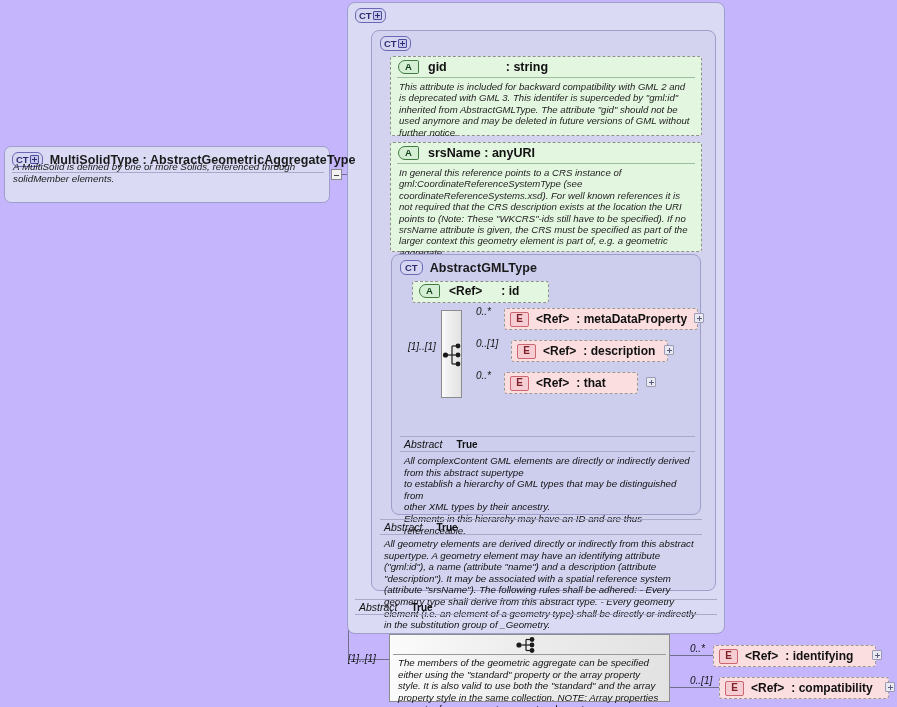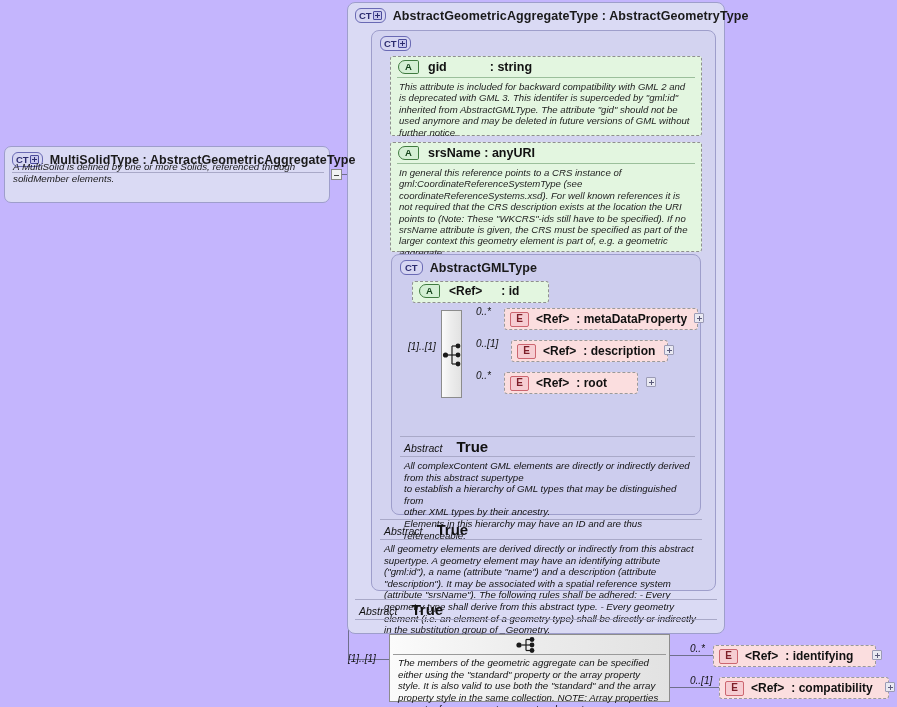--- a/index.html
+++ b/index.html
@@ -167,21 +167,21 @@
     white-space:nowrap;
   }
 
   
   .abs-panel { position:absolute; }
   .abs-row {
     display:flex; align-items:baseline; gap:14px;
     padding: 1px 4px 1px 4px;
   }
   .abs-label { font-size:10.5px; font-style:italic; color:#111; }
-  .abs-val { font-size:15px; font-weight:bold; color:#111; }
+  .abs-val { font-size:10px; font-weight:bold; color:#111; }
   .abs-sep { height:1px; background:#a9a9c8; }
   .abs-doc {
     font-size: 9.7px; font-style: italic; color:#111;
     line-height: 11.6px; padding: 3px 4px 0 4px;
   }
 
   
   .compositor {
     position:absolute;
     border: 1px solid #8c8c8c;
@@ -240,36 +240,35 @@
 
   <div class="ln lnh" style="left:670px; top:655px; width:44px;"></div>
   <div class="ln lnh" style="left:670px; top:687px; width:49px;"></div>
 
   <div class="rbox ct-container" style="left:347px; top:2px; width:378px; height:632px;">
     <div class="title-row" style="position:absolute; left:7px; top:5px;">
       <span class="ct-icon">
         <span class="ct-t">CT</span>
         <span class="plusbox"></span>
       </span>
-      <span class="ttl">AbstractGeometricAggregateType : AbstractGeometryType</span>
     </div>
 
     <div class="rbox ct-container l2" style="left:23px; top:27px; width:345px; height:561px;">
       <div class="title-row" style="position:absolute; left:8px; top:5px;">
         <span class="ct-icon">
           <span class="ct-t">CT</span>
           <span class="plusbox"></span>
         </span>
       </div>
 
       <div class="attr-box" style="left:18px; top:25px; width:312px; height:80px;">
         <div class="attr-head">
           <span class="a-icon">A</span>
           <span class="attr-name">gid</span>
-          <span class="attr-type" style="margin-left:34px;">: string</span>
+          <span class="attr-type" style="margin-left:50px;">: string</span>
         </div>
         <div class="attr-rule"></div>
         <div class="attr-doc">This attribute is included for backward compatibility with GML 2 and is deprecated with GML 3. This identifer is superceded by "gml:id" inherited from AbstractGMLType. The attribute "gid" should not be used anymore and may be deleted in future versions of GML without further notice.</div>
       </div>
 
       <div class="attr-box" style="left:18px; top:111px; width:312px; height:110px;">
         <div class="attr-head">
           <span class="a-icon">A</span>
           <span class="attr-name">srsName : anyURI</span>
         </div>
@@ -356,21 +355,21 @@
     <span class="e-icon">E</span>
     <span class="el-ref">&lt;Ref&gt;</span>
     <span class="el-name">: description</span>
   </div>
   <div class="el-plus" style="position:absolute; left:664px; top:345px;"></div>
 
   <div class="card" style="left:476px; top:370px;">0..*</div>
   <div class="el-box" style="left:504px; top:372px; width:134px; height:22px;">
     <span class="e-icon">E</span>
     <span class="el-ref">&lt;Ref&gt;</span>
-    <span class="el-name">: root</span>
+    <span class="el-name">: that</span>
   </div>
   <div class="el-plus" style="position:absolute; left:646px; top:377px;"></div>
 
   <div class="rbox" style="left:4px; top:146px; width:326px; height:57px; border:1px solid #9e9ecb; background:#dadaf4;">
     <div class="title-row" style="position:absolute; left:7px; top:5px;">
       <span class="ct-icon">
         <span class="ct-t">CT</span>
         <span class="plusbox"></span>
       </span>
       <span class="ttl">MultiSolidType : AbstractGeometricAggregateType</span>

